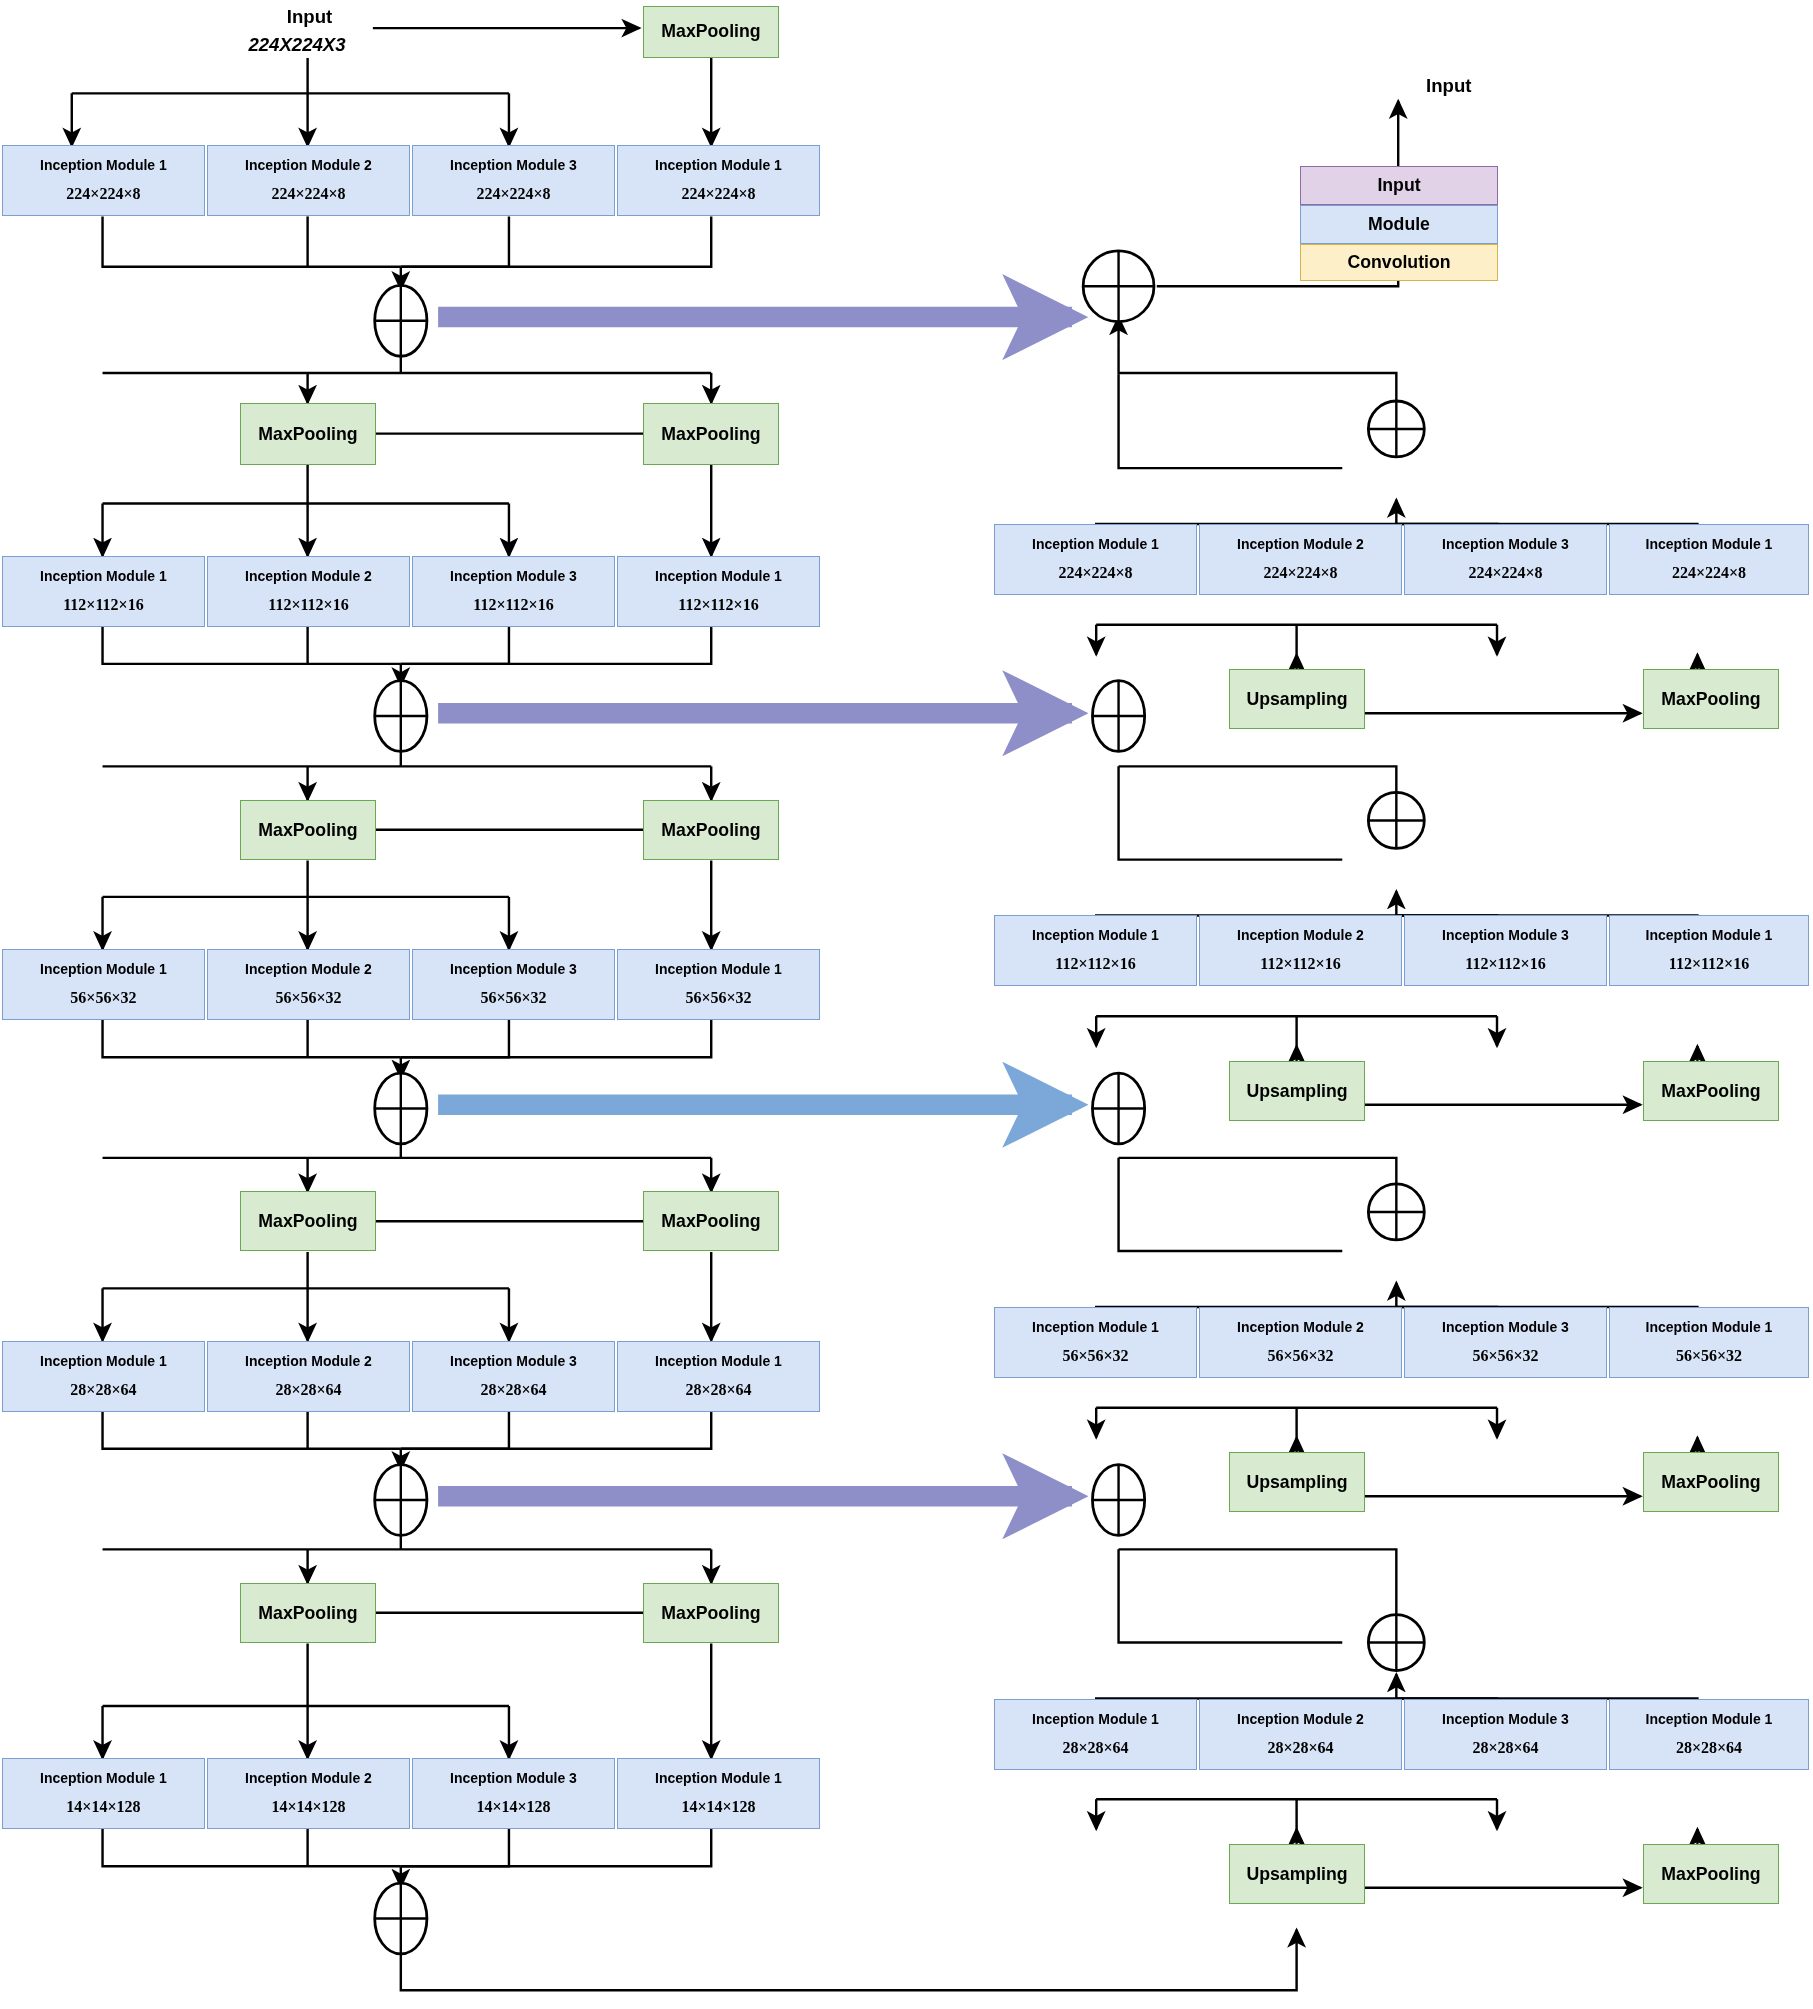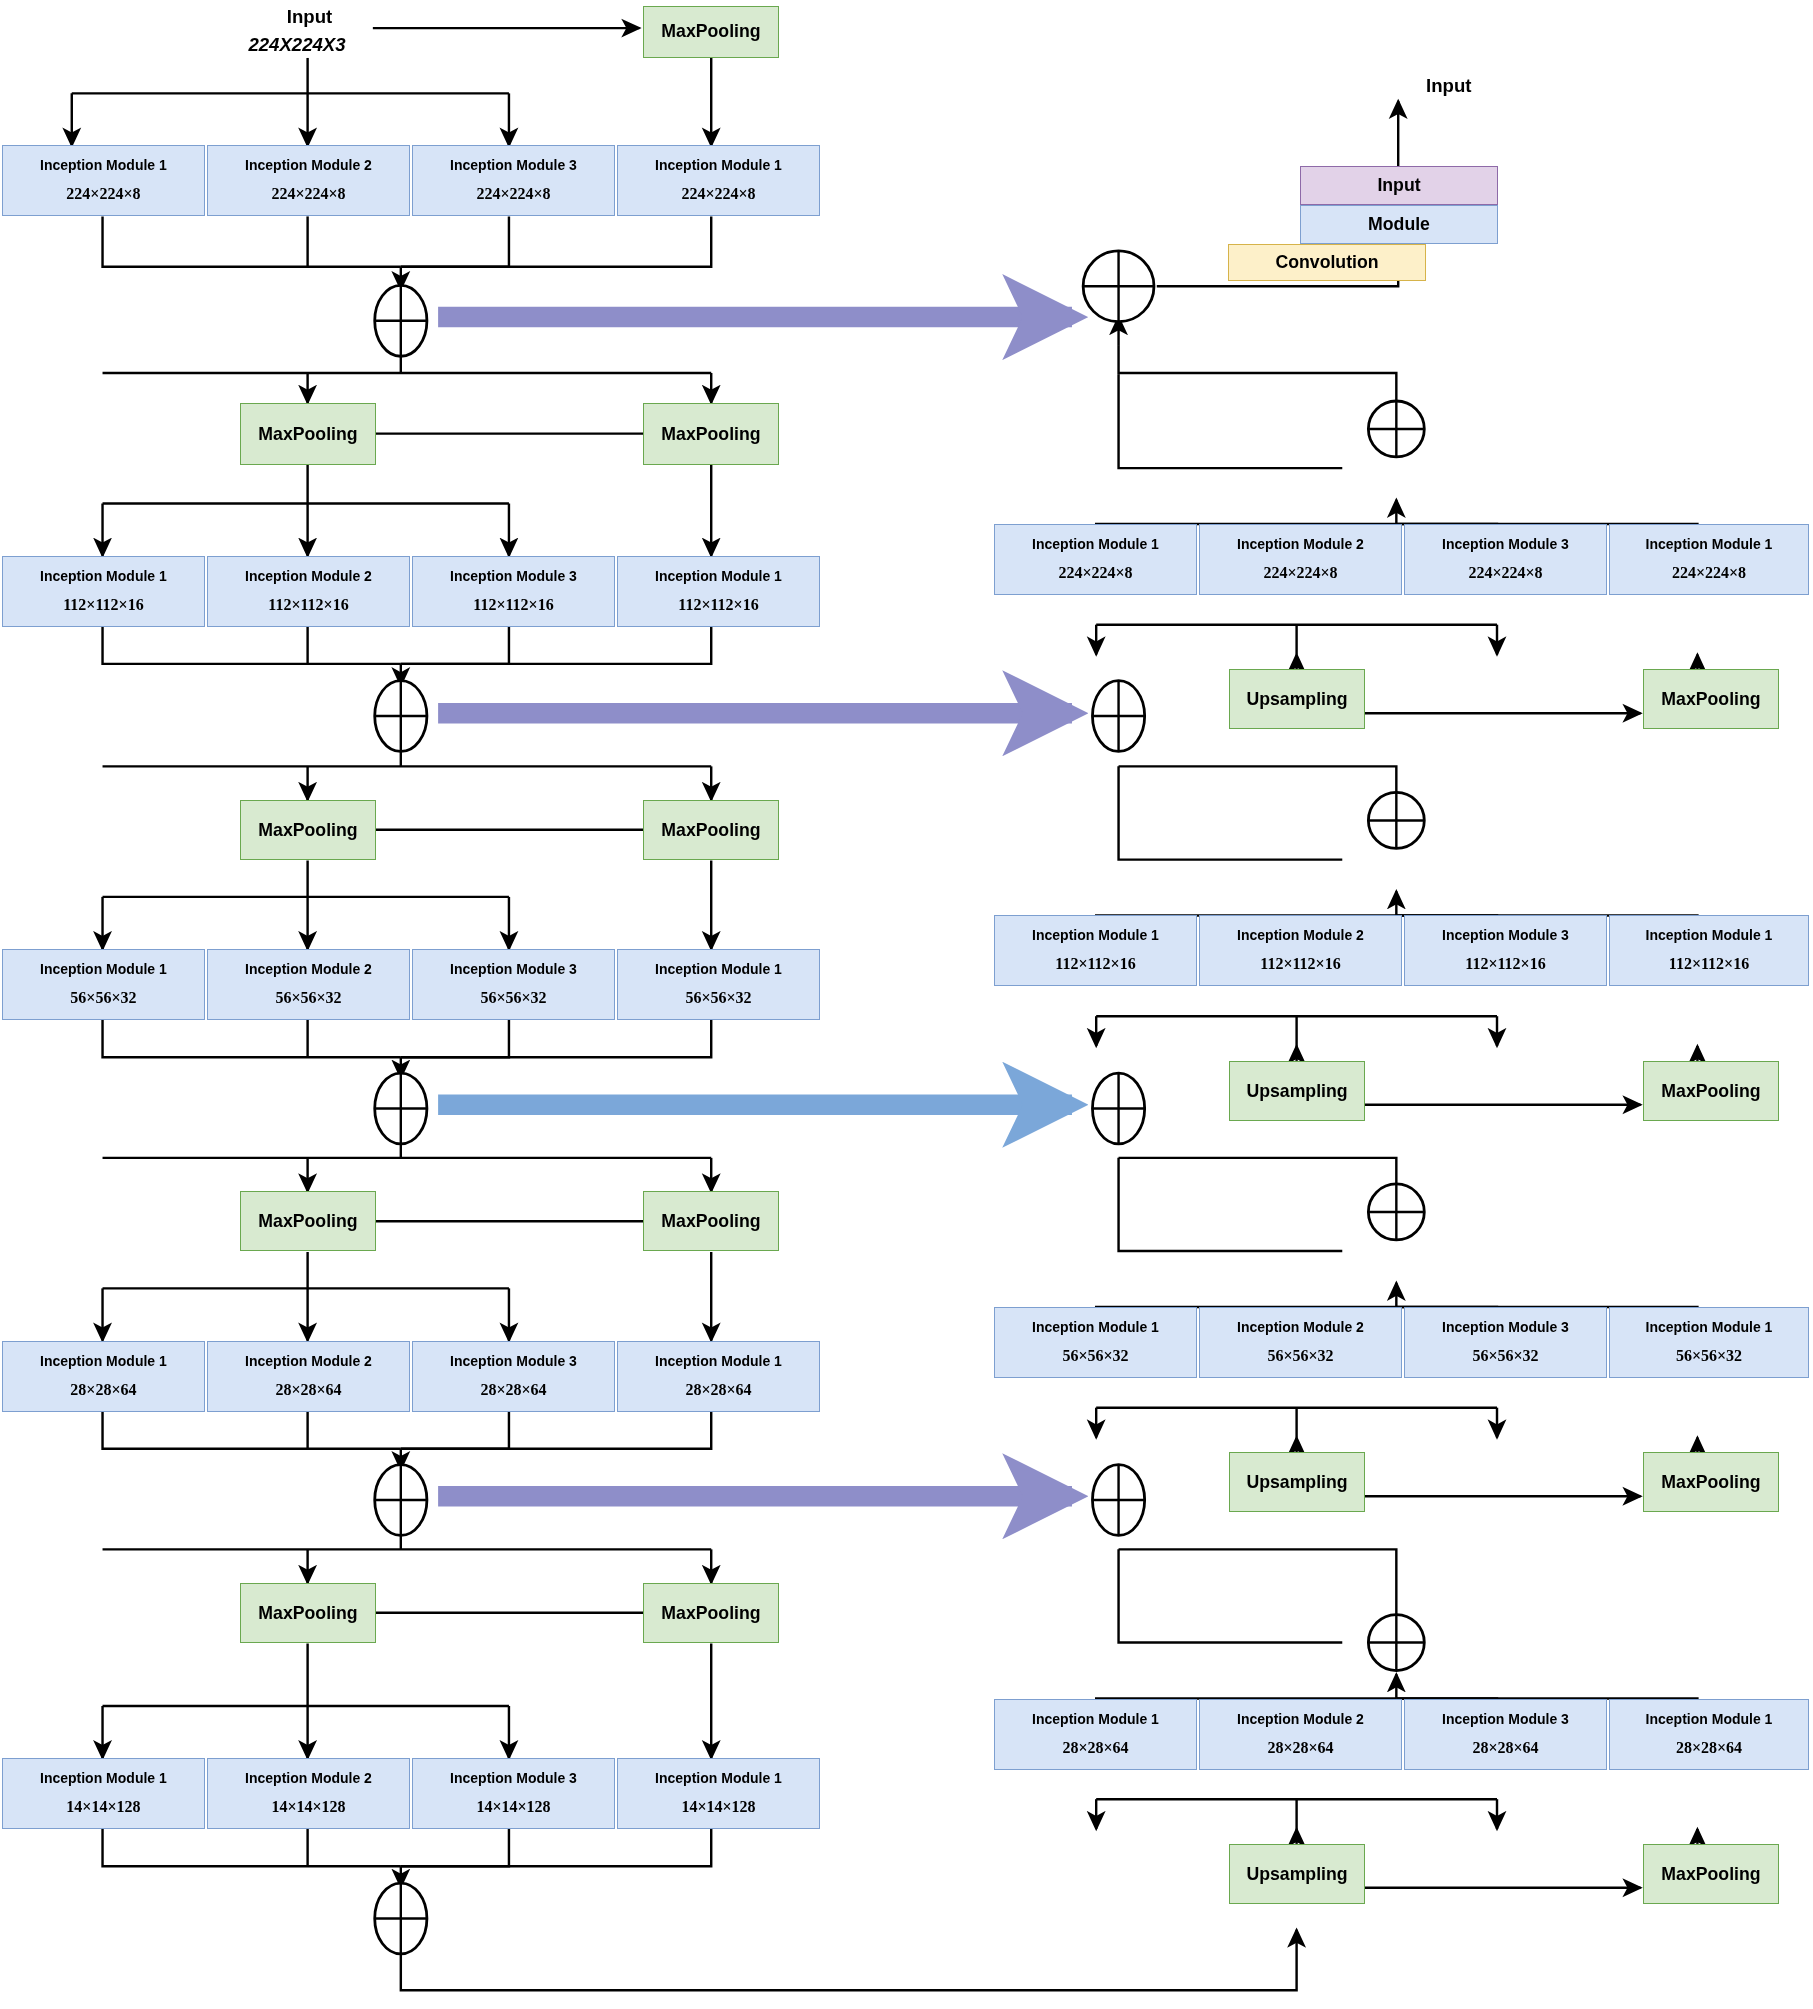--- a/index.html
+++ b/index.html
@@ -271,21 +271,21 @@
   <div class="freetext center" style="left:244px;top:5.6px;width:131px;">Input</div>
   <div class="freetext center" style="left:218px;top:34px;width:158px;font-style:italic;">224X224X3</div>
   <div class="freetext" style="left:1426px;top:75px;">Input</div>
 
   <div class="legendbox lg-dense" style="left:1300px;top:166px;width:198px;height:39px;">
     <span>Input</span>
   </div>
   <div class="legendbox lg-flatten" style="left:1300px;top:205px;width:198px;height:39px;">
     <span>Module</span>
   </div>
-  <div class="legendbox lg-conv" style="left:1228px;top:244px;width:198px;height:37px;text-align:right;">
+  <div class="legendbox lg-conv" style="left:1300px;top:244px;width:198px;height:37px;text-align:right;">
     <span>Convolution</span>
   </div>
 
   <div class="node pool" style="left:643px;top:5.6px;width:136px;height:52px;">
     <div class="ttl">MaxPooling</div>
   </div>
 
   <div class="node inception" style="left:1.9px;top:145px;width:203px;height:71px;">
     <div class="ttl">Inception Module 1</div>
     <div class="dim">224×224×8</div>

